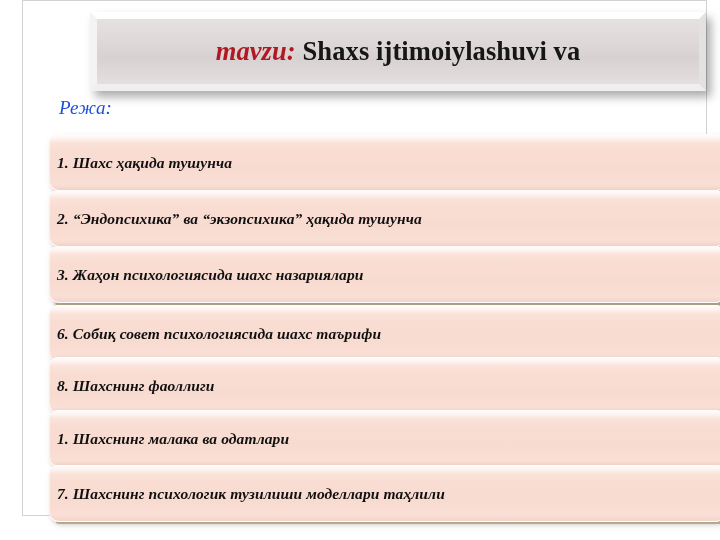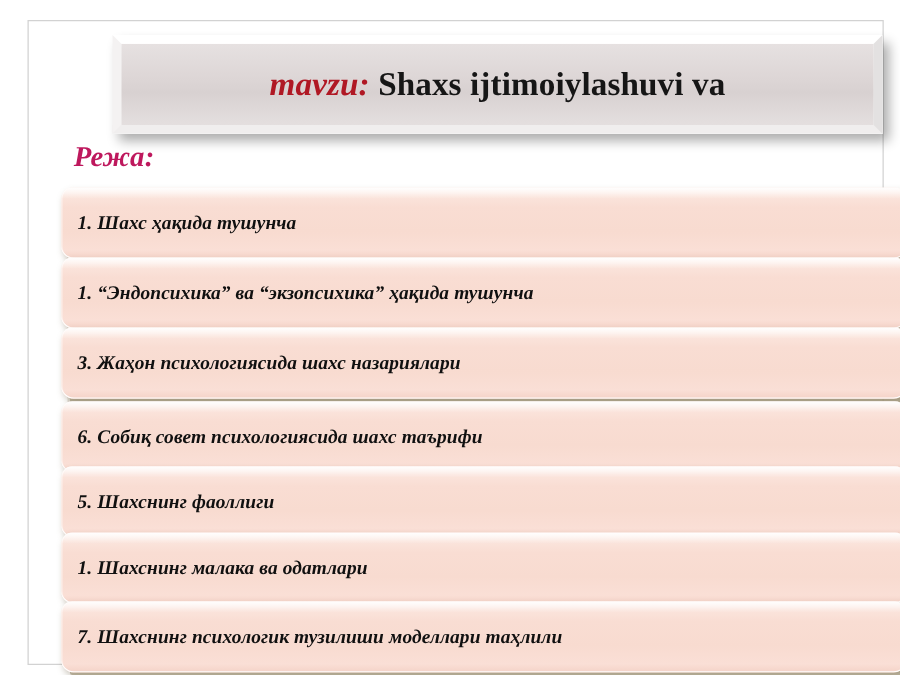--- a/index.html
+++ b/index.html
@@ -8,21 +8,21 @@
     width:720px;height:540px;
     background:#ffffff;
     font-family:"Liberation Serif", serif;
     overflow:hidden;
     position:relative;
   }
 
   
   .slide-frame{
     position:absolute;
-    left:22px;top:16px;
+    left:22px;top:0;
     width:685px;height:516px;
     border:1px solid #d2d2d2;
     box-sizing:border-box;
     background:#ffffff;
   }
 
   
   .title-banner{
     position:absolute;
     left:67px;top:11px;
@@ -49,24 +49,24 @@
   .title-kw{
     color:#b01824;
     font-style:italic;
     font-weight:bold;
   }
 
   
   .plan-label{
     position:absolute;
     left:36px;top:96px;
-    font-size:23px;
-    font-weight:bold;
+    font-size:19px;
+    font-weight:normal;
     font-style:italic;
-    color:#be185d;
+    color:#1d4ed8;
     letter-spacing:.2px;
   }
 
   
   .plan-stack{
     position:absolute;
     left:23px;top:130px;
     width:684px;height:394px;
   }
   
@@ -110,21 +110,21 @@
   .plan-item::before{
     content:"";
     position:absolute;
     left:0;right:0;top:0;height:9px;
     background:linear-gradient(180deg,rgba(255,255,255,.92),rgba(255,255,255,0));
     pointer-events:none;
   }
   .plan-text{
     position:relative;
     z-index:2;
-    padding-left:13px;
+    padding-left:8px;
     font-size:15.5px;
     font-weight:bold;
     font-style:italic;
     color:#101010;
     letter-spacing:.1px;
     white-space:nowrap;
     text-align:right;
   }
 </style>
 </head>
@@ -141,30 +141,30 @@
   <div class="plan-label">Режа:</div>
 
   <div class="plan-stack">
     <div class="stack-shadow2"></div>
     <div class="stack-shadow"></div>
 
     <div class="plan-item" style="top:3px">
       <span class="plan-text">1. Шахс ҳақида тушунча</span>
     </div>
     <div class="plan-item" style="top:59px">
-      <span class="plan-text">1. “Эндопсихика” ва “экзопсихика” ҳақида тушунча</span>
+      <span class="plan-text">2. “Эндопсихика” ва “экзопсихика” ҳақида тушунча</span>
     </div>
     <div class="plan-item" style="top:115px">
       <span class="plan-text">3. Жаҳон психологиясида шахс назариялари</span>
     </div>
     <div class="plan-item" style="top:174px">
       <span class="plan-text">6. Собиқ совет психологиясида шахс таърифи</span>
     </div>
     <div class="plan-item" style="top:226px">
-      <span class="plan-text">5. Шахснинг фаоллиги</span>
+      <span class="plan-text">8. Шахснинг фаоллиги</span>
     </div>
     <div class="plan-item" style="top:279px">
       <span class="plan-text">1. Шахснинг малака ва одатлари</span>
     </div>
     <div class="plan-item" style="top:334px">
       <span class="plan-text">7. Шахснинг психологик тузилиши моделлари таҳлили</span>
     </div>
   </div>
 
 </div>

